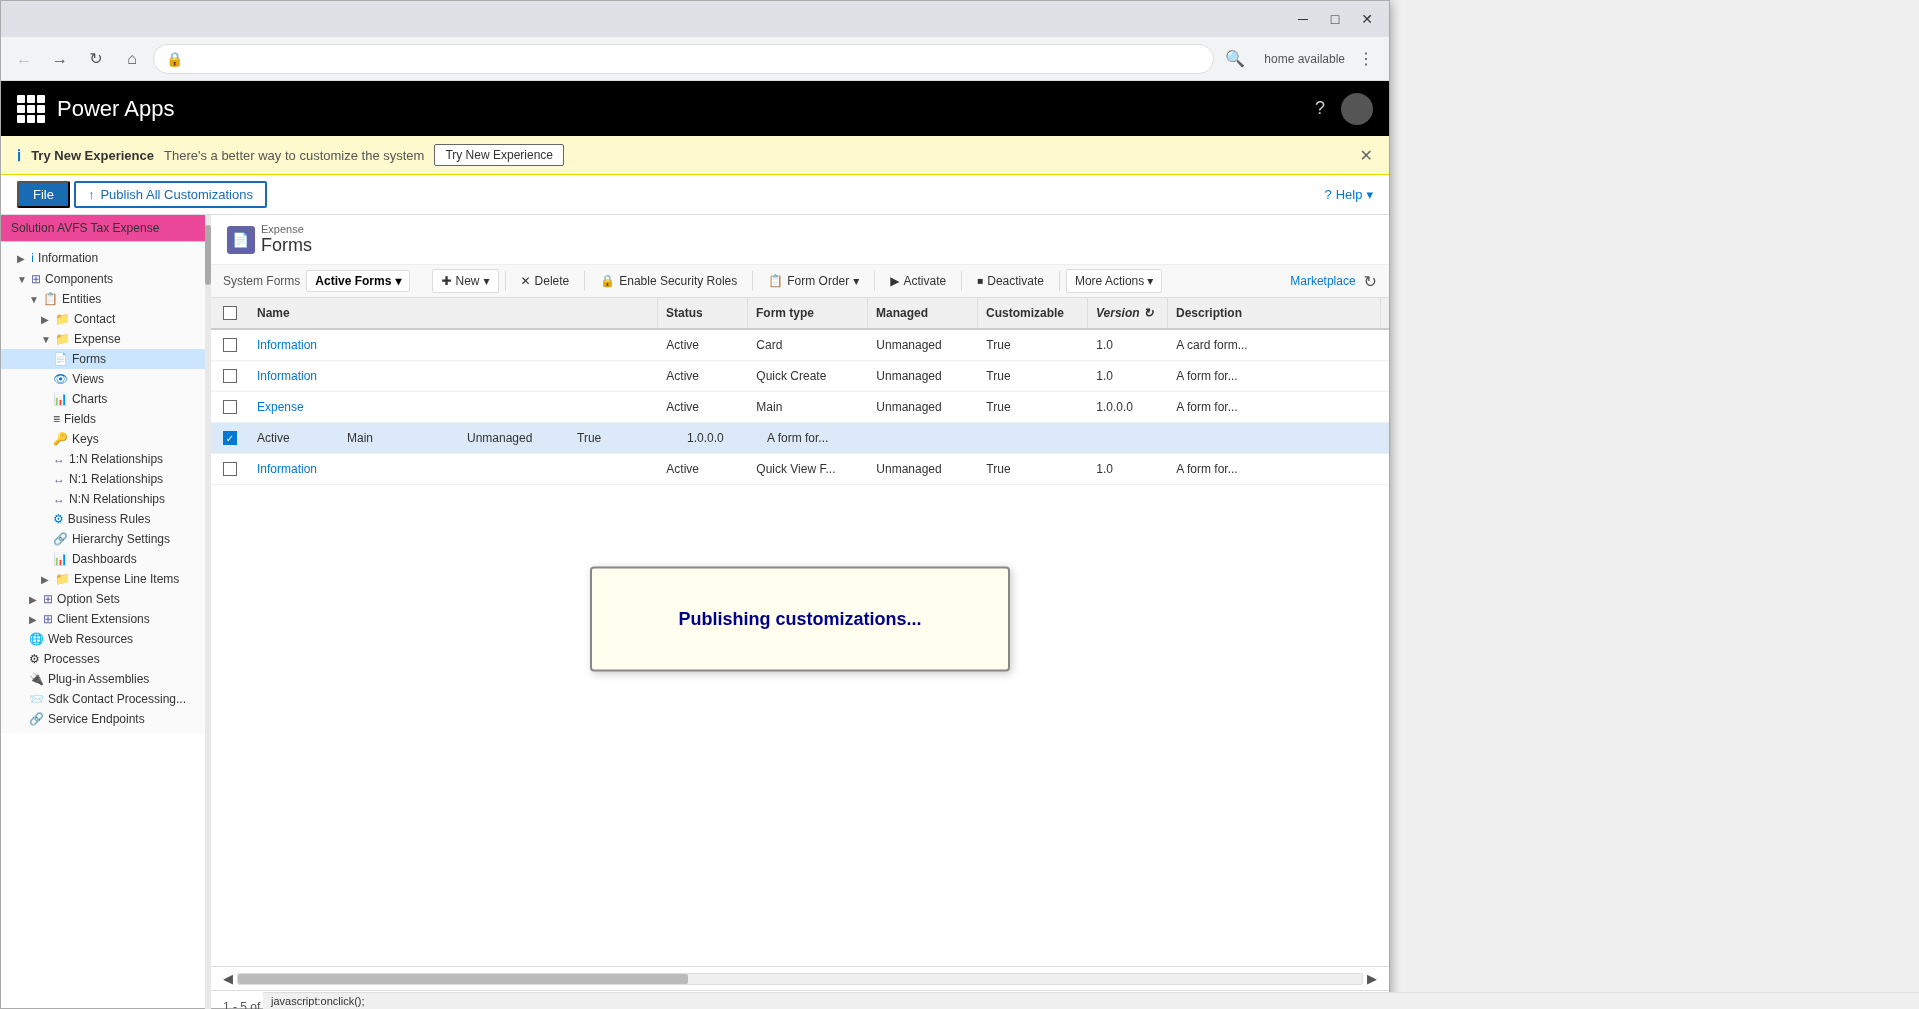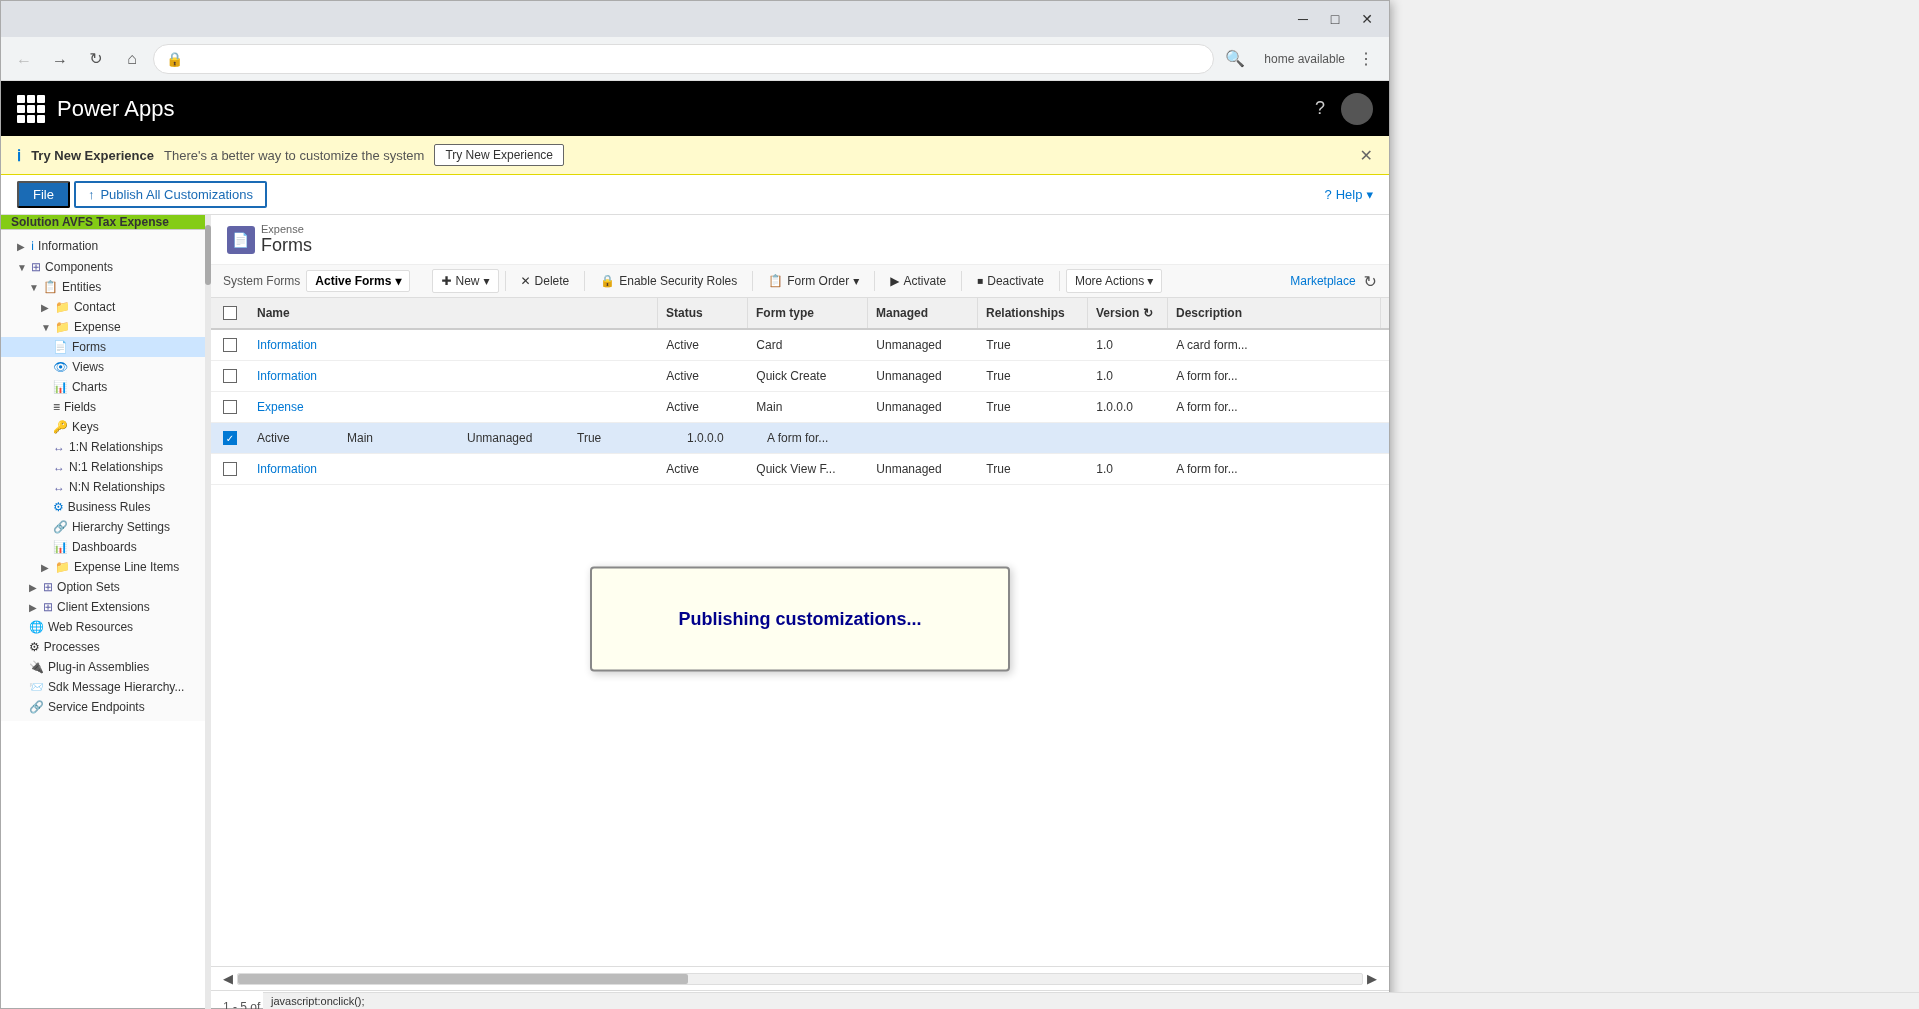--- a/index.html
+++ b/index.html
@@ -68,21 +68,21 @@
     .pa-toolbar { padding: 6px 16px; display: flex; align-items: center; gap: 4px; border-bottom: 1px solid #ddd; }
     .pa-file-btn { background: #1a6bb5; color: #fff; padding: 4px 14px; font-size: 13px; cursor: pointer; border-radius: 2px; }
     .pa-publish-btn { background: #fff; border: 2px solid #1a6bb5; color: #1a6bb5; padding: 4px 12px; font-size: 13px; cursor: pointer; border-radius: 2px; display: flex; align-items: center; gap: 6px; }
     .pa-help-btn { margin-left: auto; color: #0078d4; font-size: 13px; cursor: pointer; display: flex; align-items: center; gap: 4px; }
 
     
     .solution-content { display: flex; height: calc(100% - 120px); }
 
     
     .solution-nav { width: 210px; border-right: 1px solid #ddd; overflow-y: auto; background: #fafafa; }
-    .solution-title-bar { background: #84cc16; padding: 0 10px; font-size: 12px; font-weight: 700; color: #333; border-bottom: 1px solid #ccc; }
+    .solution-title-bar { background: #ec4899; padding: 6px 10px; font-size: 12px; font-weight: 400; color: #333; border-bottom: 1px solid #ccc; }
     .nav-tree { padding: 4px 0; }
     .nav-item { display: flex; align-items: center; padding: 3px 8px; cursor: pointer; font-size: 12px; color: #333; gap: 4px; }
     .nav-item.selected { background: #cce5ff; }
     .nav-indent1 { padding-left: 16px; }
     .nav-indent2 { padding-left: 28px; }
     .nav-indent3 { padding-left: 40px; }
     .nav-indent4 { padding-left: 52px; }
     .nav-expand { width: 10px; height: 10px; flex-shrink: 0; color: #666; font-size: 10px; }
 
     
@@ -103,21 +103,21 @@
     
     .forms-table { flex: 1; overflow-y: auto; }
     .ft-header { display: flex; background: #f0f0f0; border-bottom: 2px solid #ccc; padding: 0 8px; }
     .ft-check-col { width: 30px; padding: 8px 4px; }
     .ft-col { padding: 8px 8px; font-size: 12px; font-weight: 600; color: #333; border-right: 1px solid #ddd; cursor: pointer; display: flex; align-items: center; gap: 4px; }
     .ft-col.name { flex: 2; }
     .ft-col.status { width: 90px; }
     .ft-col.type { width: 120px; }
     .ft-col.managed { width: 110px; text-align: center; }
     .ft-col.customizable { width: 110px; }
-    .ft-col.version { width: 80px; }
+    .ft-col.version { width: 80px; font-style: italic; }
     .ft-col.desc { flex: 1; }
 
     .ft-row { display: flex; align-items: center; border-bottom: 1px solid #eee; padding: 0 8px; }
     .ft-row.selected { background: #dce9f9; }
     .ft-row-check { width: 30px; padding: 8px 4px; }
     .ft-cell { padding: 8px 8px; font-size: 12px; color: #333; }
     .ft-cell.name { flex: 2; }
     .ft-cell.status { width: 90px; }
     .ft-cell.type { width: 120px; }
     .ft-cell.managed { width: 110px; }
@@ -436,21 +436,21 @@
               <span>Processes</span>
             </div>
 
             <div class="nav-item nav-indent2">
               <span style="color:#6264a7;">🔌</span>
               <span>Plug-in Assemblies</span>
             </div>
 
             <div class="nav-item nav-indent2">
               <span style="color:#6264a7;">📨</span>
-              <span>Sdk Message Hierarchy...</span>
+              <span>Sdk Contact Processing...</span>
             </div>
 
             <div class="nav-item nav-indent2">
               <span style="color:#333;">🔗</span>
               <span>Service Endpoints</span>
             </div>
           </div>
         </div>
 
         <div style="position:absolute;right:-4px;top:50%;width:8px;height:40px;background:#ddd;cursor:ew-resize;border-radius:4px;transform:translateY(-50%);">
@@ -522,21 +522,21 @@
           <div class="ft-header">
             <div class="ft-check-col">
               <div class="checkbox"></div>
             </div>
             <div class="ft-col name">
               Name
             </div>
             <div class="ft-col status">Status</div>
             <div class="ft-col type">Form type</div>
             <div class="ft-col managed">Managed</div>
-            <div class="ft-col customizable">Relationships</div>
+            <div class="ft-col customizable">Customizable</div>
             <div class="ft-col version">
               Version
               <span style="cursor:pointer;">↻</span>
             </div>
             <div class="ft-col desc">Description</div>
           </div>
 
           <div class="ft-row">
             <div class="ft-row-check">
               <div class="checkbox"></div>

